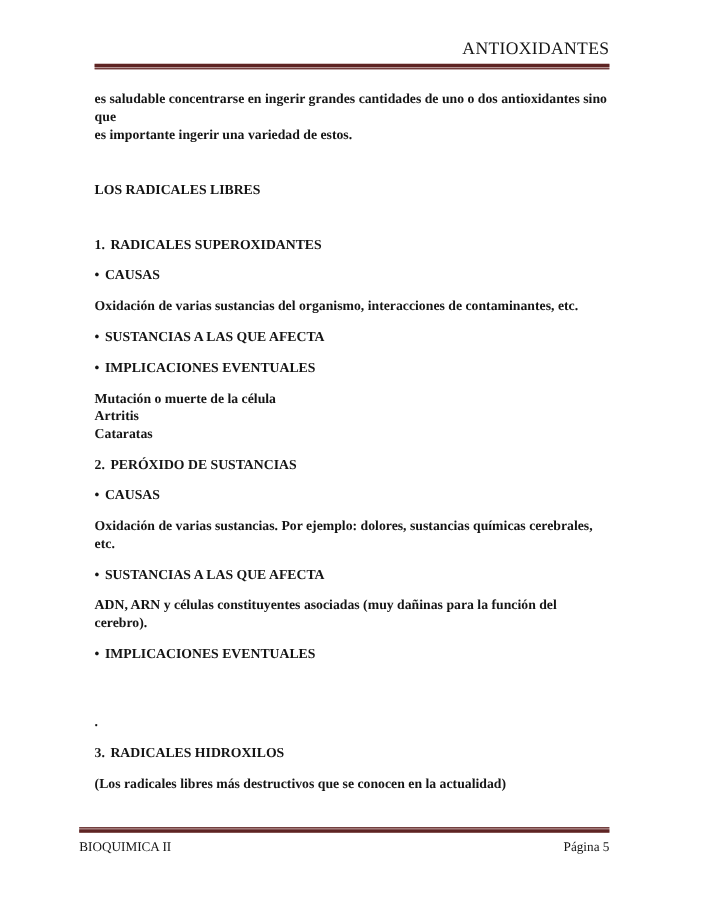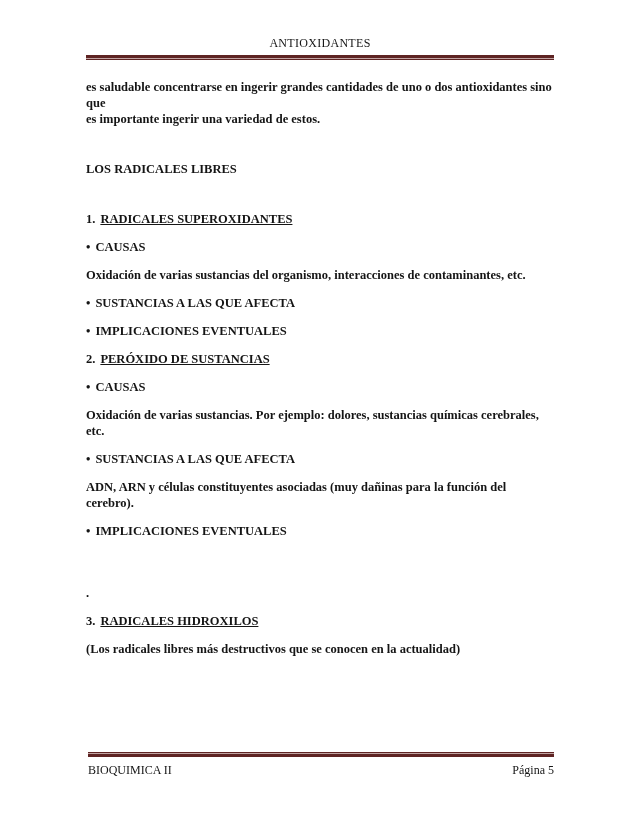--- a/index.html
+++ b/index.html
@@ -12,50 +12,50 @@
     width: 638px;
     height: 826px;
     position: relative;
     background: #ffffff;
     font-family: "Liberation Serif", serif;
     color: var(--text);
     overflow: hidden;
   }
   .content { padding: 36px 84px 0 86px; }
   .title {
-    text-align: center;
-    font-size: 12px;
+    text-align: right;
+    font-size: 16px;
     letter-spacing: 0.3px;
     margin: 0 0 4px 0;
   }
   .rule {
     height: 1px;
     background: var(--rule-light);
     border-top: 3px solid var(--rule-dark);
     border-bottom: 1px solid var(--rule-dark);
   }
   .rule.header-rule { margin-bottom: 19px; }
   .rule.footer-rule { border-top-width: 1px; border-bottom-width: 3px; }
   p {
     margin: 0 0 12px 0;
     font-size: 12.5px;
     line-height: 16px;
     white-space: pre-line;
     font-weight: bold;
   }
   .h { font-weight: bold; }
-  .u { text-decoration: underline; }
+  .u { }
   .num { margin-right: 5px; }
   .bullet-glyph { margin-right: 5px; }
   .mt-lg { margin-top: 34px; }
   .mt-xl { margin-top: 34px; }
   .mt-dot { margin-top: 46px; }
   .footer {
     position: absolute;
-    left: 88px;
+    left: 72px;
     right: 84px;
     top: 752px;
   }
   .footer-row {
     display: flex;
     justify-content: space-between;
     font-size: 12px;
     margin-top: 6px;
     line-height: 15px;
   }
@@ -75,20 +75,23 @@
     <p class="h mt-lg">LOS RADICALES LIBRES</p>
 
     <p class="h mt-xl"><span class="num">1.</span><span class="u">RADICALES SUPEROXIDANTES</span></p>
 
     <p><span class="bullet-glyph">•</span><span>CAUSAS</span></p>
     <p>Oxidación de varias sustancias del organismo, interacciones de contaminantes, etc.</p>
 
     <p><span class="bullet-glyph">•</span><span>SUSTANCIAS A LAS QUE AFECTA</span></p>
 
     <p><span class="bullet-glyph">•</span><span>IMPLICACIONES EVENTUALES</span></p>
+    <p>Mutación o muerte de la célula
+Artritis
+Cataratas</p>
 
     <p class="h"><span class="num">2.</span><span class="u">PERÓXIDO DE SUSTANCIAS</span></p>
 
     <p><span class="bullet-glyph">•</span><span>CAUSAS</span></p>
     <p>Oxidación de varias sustancias. Por ejemplo: dolores, sustancias químicas cerebrales, etc.</p>
 
     <p><span class="bullet-glyph">•</span><span>SUSTANCIAS A LAS QUE AFECTA</span></p>
     <p>ADN, ARN y células constituyentes asociadas (muy dañinas para la función del cerebro).</p>
 
     <p><span class="bullet-glyph">•</span><span>IMPLICACIONES EVENTUALES</span></p>

